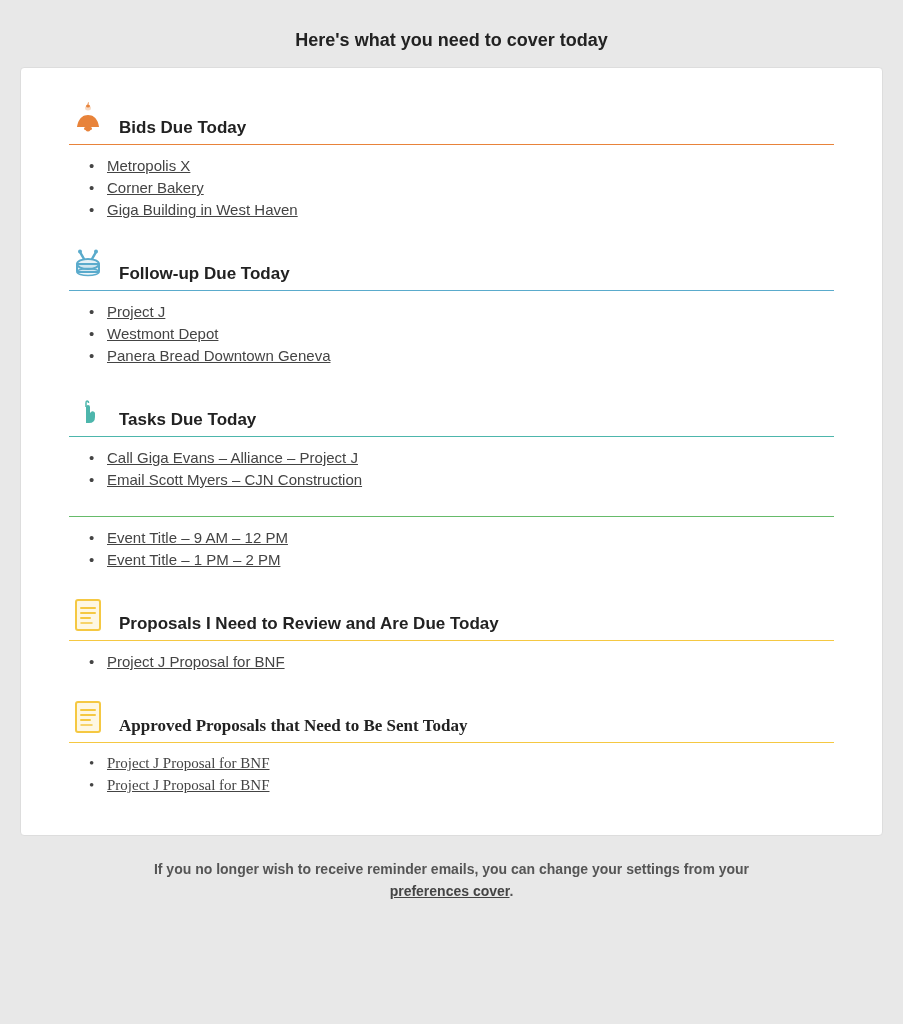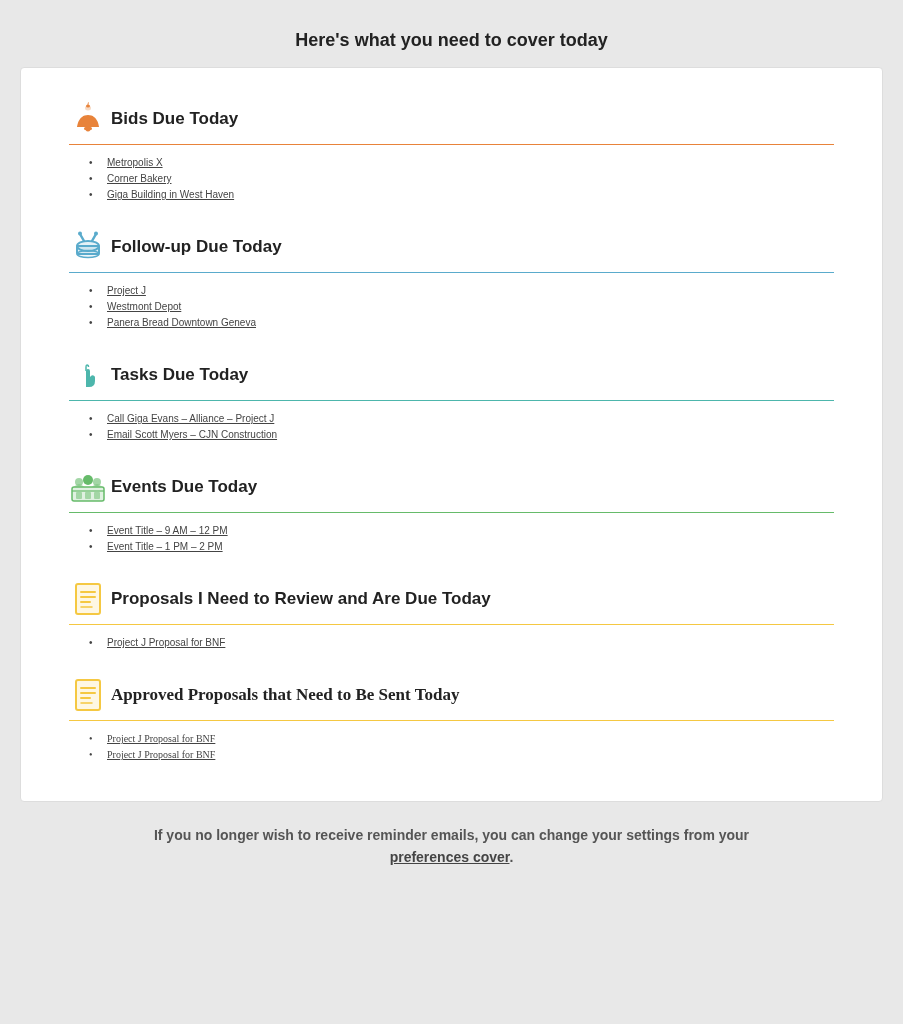--- a/index.html
+++ b/index.html
@@ -34,22 +34,22 @@
       margin-bottom: 28px;
     }
 
     .section:last-child {
       margin-bottom: 0;
       font-family: Liberation Serif, serif;
     }
 
     .section-header {
       display: flex;
-      align-items: center;
-      gap: 4px;
+      align-items: flex-end;
+      gap: 12px;
       margin-bottom: 6px;
     }
 
     .section-icon {
       width: 38px;
       height: 38px;
       flex-shrink: 0;
       display: flex;
       align-items: center;
       justify-content: center;
@@ -75,21 +75,21 @@
 
     .section-list {
       list-style: none;
       padding-left: 20px;
     }
 
     .section-list li {
       position: relative;
       padding-left: 18px;
       margin-bottom: 5px;
-      font-size: 10px;
+      font-size: 15px;
     }
 
     .section-list li::before {
       content: "•";
       position: absolute;
       left: 0;
       color: #444;
     }
 
     .section-list li a {
@@ -176,37 +176,20 @@
           </div>
           <span class="section-title">Tasks Due Today</span>
         </div>
         <hr class="section-divider teal">
         <ul class="section-list">
           <li><a href="#">Call Giga Evans – Alliance – Project J</a></li>
           <li><a href="#">Email Scott Myers – CJN Construction</a></li>
         </ul>
       </div>
       <div class="section">
-        <div class="section-header">
-          <div class="section-icon">
-            <svg width="38" height="36" viewBox="0 0 38 36" fill="none">
-      <rect x="3" y="18" width="32" height="14" rx="2" fill="#66bb6a" fill-opacity="0.2" stroke="#66bb6a" stroke-width="1.5"></rect>
-      <line x1="3" y1="22" x2="35" y2="22" stroke="#66bb6a" stroke-width="1.2"></line>
-      <circle cx="10" cy="13" r="4" fill="#66bb6a" fill-opacity="0.6"></circle>
-      <circle cx="19" cy="11" r="5" fill="#66bb6a"></circle>
-      <circle cx="28" cy="13" r="4" fill="#66bb6a" fill-opacity="0.6"></circle>
-      <path d="M5 18 Q7 15 10 15 Q13 15 15 18" fill="#66bb6a" fill-opacity="0.4"></path>
-      <path d="M23 18 Q25 15 28 15 Q31 15 33 18" fill="#66bb6a" fill-opacity="0.4"></path>
-      <rect x="7" y="23" width="6" height="7" rx="1" fill="#66bb6a" fill-opacity="0.5"></rect>
-      <rect x="16" y="23" width="6" height="7" rx="1" fill="#66bb6a" fill-opacity="0.5"></rect>
-      <rect x="25" y="23" width="6" height="7" rx="1" fill="#66bb6a" fill-opacity="0.5"></rect>
-    </svg>
-          </div>
-          <span class="section-title">Events Due Today</span>
-        </div>
         <hr class="section-divider green">
         <ul class="section-list">
           <li><a href="#">Event Title – 9 AM – 12 PM</a></li>
           <li><a href="#">Event Title – 1 PM – 2 PM</a></li>
         </ul>
       </div>
       <div class="section">
         <div class="section-header">
           <div class="section-icon">
             <svg width="32" height="36" viewBox="0 0 32 36" fill="none">

